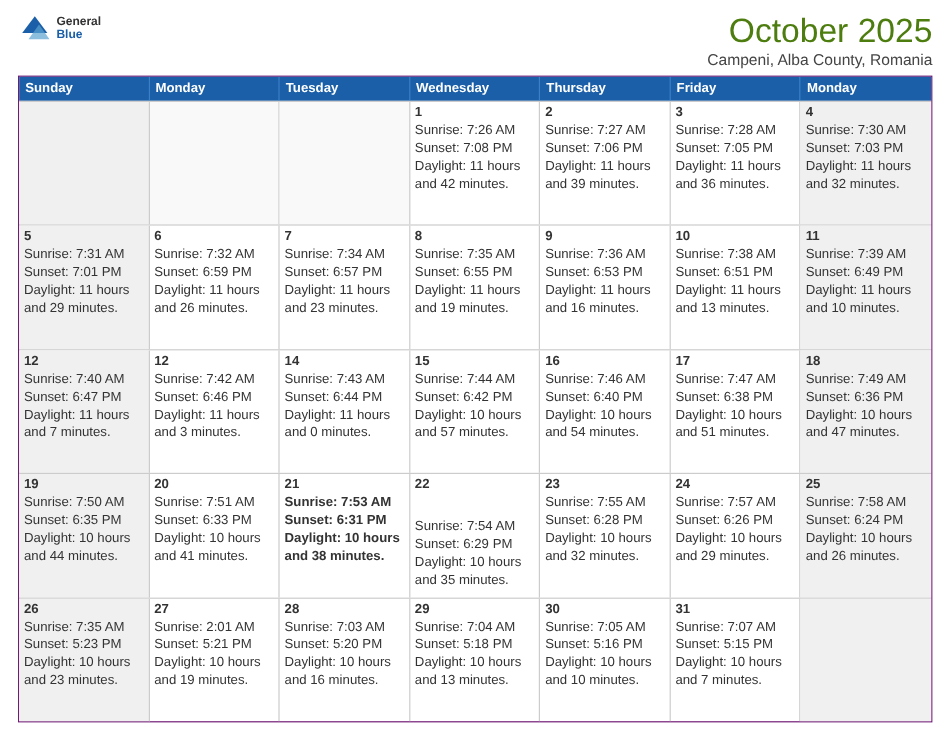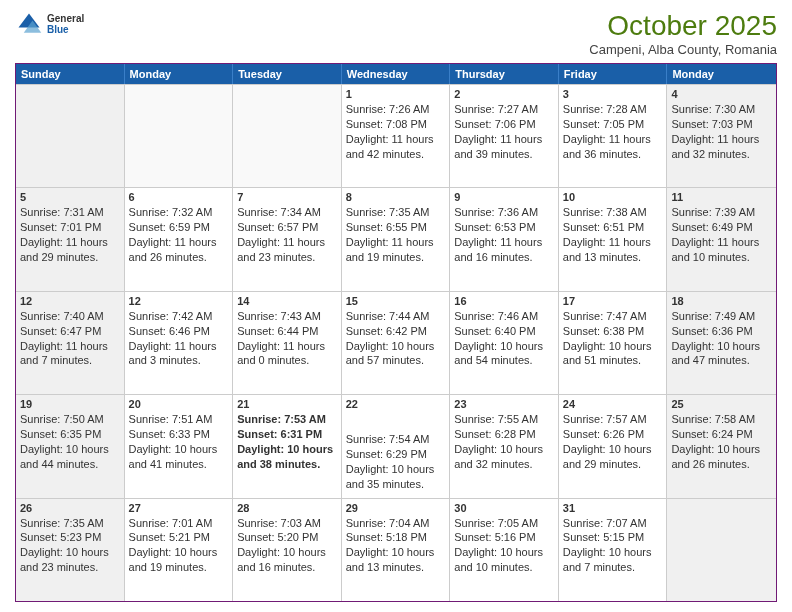--- a/index.html
+++ b/index.html
@@ -303,21 +303,21 @@
         </div>
         <div class="cal-week">
           <div class="cal-cell shaded">
             <span class="day-num">26</span>
             <div class="cell-text" style="white-space: pre-line;">Sunrise: 7:35 AM
 Sunset: 5:23 PM
 Daylight: 10 hours and 23 minutes.</div>
           </div>
           <div class="cal-cell">
             <span class="day-num">27</span>
-            <div class="cell-text" style="white-space: pre-line;">Sunrise: 7:01 AM
+            <div class="cell-text" style="white-space: pre-line;">Sunrise: 2:01 AM
 Sunset: 5:21 PM
 Daylight: 10 hours and 19 minutes.</div>
           </div>
           <div class="cal-cell">
             <span class="day-num">28</span>
             <div class="cell-text" style="white-space: pre-line;">Sunrise: 7:03 AM
 Sunset: 5:20 PM
 Daylight: 10 hours and 16 minutes.</div>
           </div>
           <div class="cal-cell">

